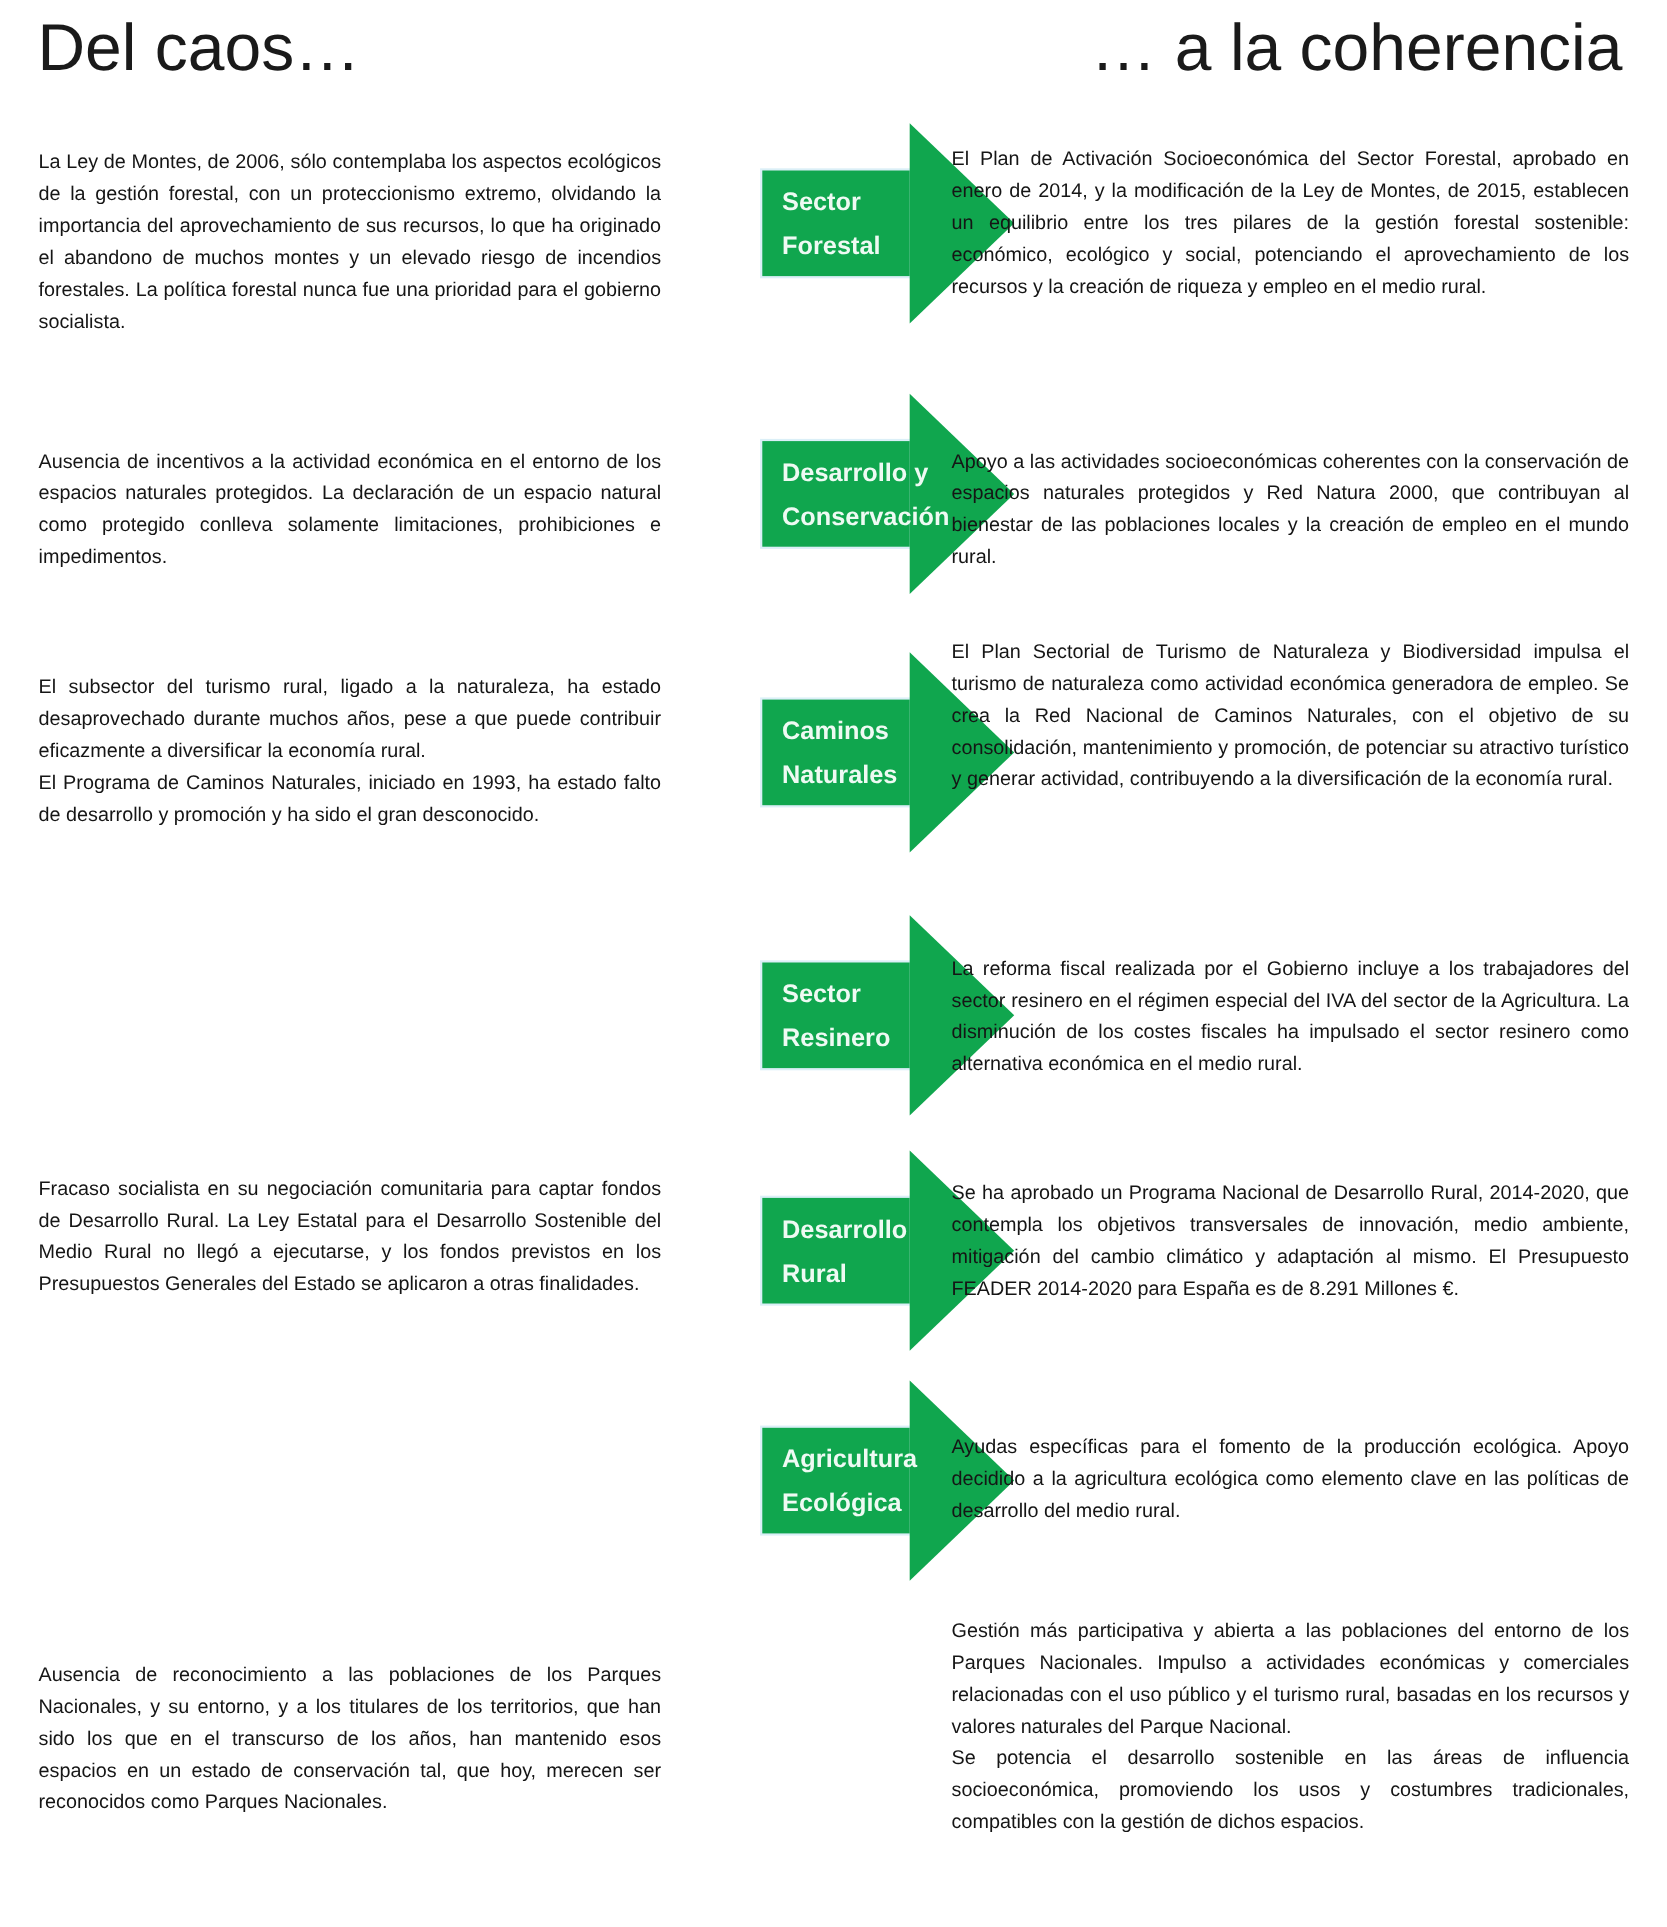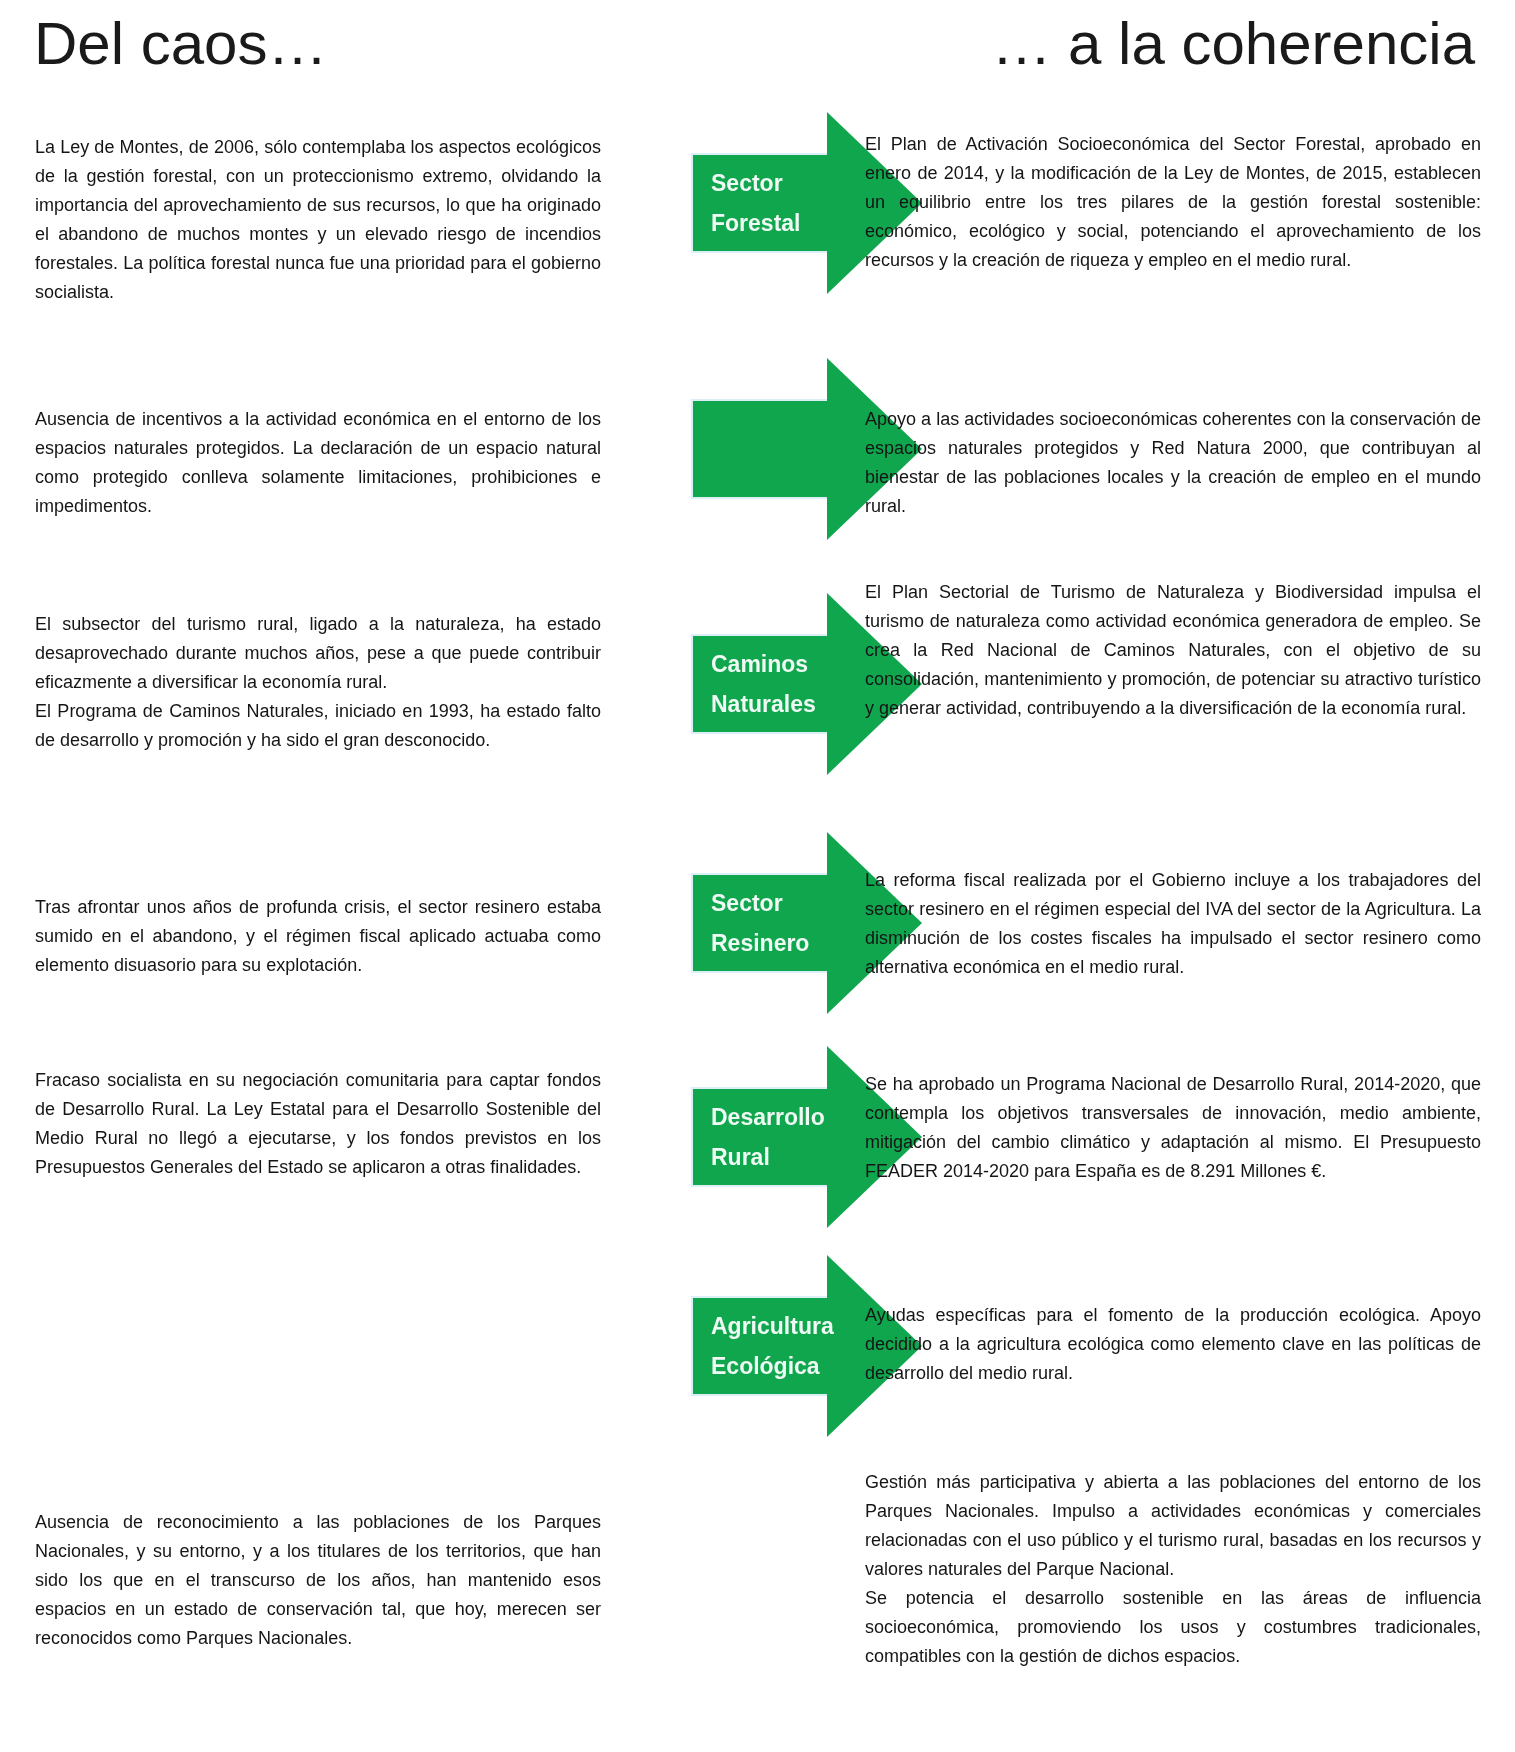--- a/index.html
+++ b/index.html
@@ -97,34 +97,35 @@
     <div class="arrow-head"></div>
     <div class="arrow-label">Sector
 Forestal</div>
   </div>
   <p class="para pr r1">El Plan de Activación Socioeconómica del Sector Forestal, aprobado en enero de 2014, y la modificación de la Ley de Montes, de 2015, establecen un equilibrio entre los tres pilares de la gestión forestal sostenible: económico, ecológico y social, potenciando el aprovechamiento de los recursos y la creación de riqueza y empleo en el medio rural.</p>
 
   <p class="para pl r2">Ausencia de incentivos a la actividad económica en el entorno de los espacios naturales protegidos. La declaración de un espacio natural como protegido conlleva solamente limitaciones, prohibiciones e impedimentos.</p>
   <div class="arrow r2">
     <div class="arrow-body"></div>
     <div class="arrow-head"></div>
+    <div class="arrow-label">Desarrollo y
+Conservación</div>
   </div>
   <p class="para pr r2">Apoyo a las actividades socioeconómicas coherentes con la conservación de espacios naturales protegidos y Red Natura 2000, que contribuyan al bienestar de las poblaciones locales y la creación de empleo en el mundo rural.</p>
 
   <p class="para pl r3">El subsector del turismo rural, ligado a la naturaleza, ha estado desaprovechado durante muchos años, pese a que puede contribuir eficazmente a diversificar la economía rural.
 El Programa de Caminos Naturales, iniciado en 1993, ha estado falto de desarrollo y promoción y ha sido el gran desconocido.</p>
   <div class="arrow r3">
     <div class="arrow-body"></div>
     <div class="arrow-head"></div>
     <div class="arrow-label">Caminos
 Naturales</div>
   </div>
   <p class="para pr r3">El Plan Sectorial de Turismo de Naturaleza y Biodiversidad impulsa el turismo de naturaleza como actividad económica generadora de empleo. Se crea la Red Nacional de Caminos Naturales, con el objetivo de su consolidación, mantenimiento y promoción, de potenciar su atractivo turístico y generar actividad, contribuyendo a la diversificación de la economía rural.</p>
 
-  <p class="para pl r4">Tras afrontar unos años de profunda crisis, el sector resinero estaba sumido en el abandono, y el régimen fiscal aplicado actuaba como elemento disuasorio para su explotación.</p>
   <div class="arrow r4">
     <div class="arrow-body"></div>
     <div class="arrow-head"></div>
     <div class="arrow-label">Sector
 Resinero</div>
   </div>
   <p class="para pr r4">La reforma fiscal realizada por el Gobierno incluye a los trabajadores del sector resinero en el régimen especial del IVA del sector de la Agricultura. La disminución de los costes fiscales ha impulsado el sector resinero como alternativa económica en el medio rural.</p>
 
   <p class="para pl r5">Fracaso socialista en su negociación comunitaria para captar fondos de Desarrollo Rural. La Ley Estatal para el Desarrollo Sostenible del Medio Rural no llegó a ejecutarse, y los fondos previstos en los Presupuestos Generales del Estado se aplicaron a otras finalidades.</p>
   <div class="arrow r5">

